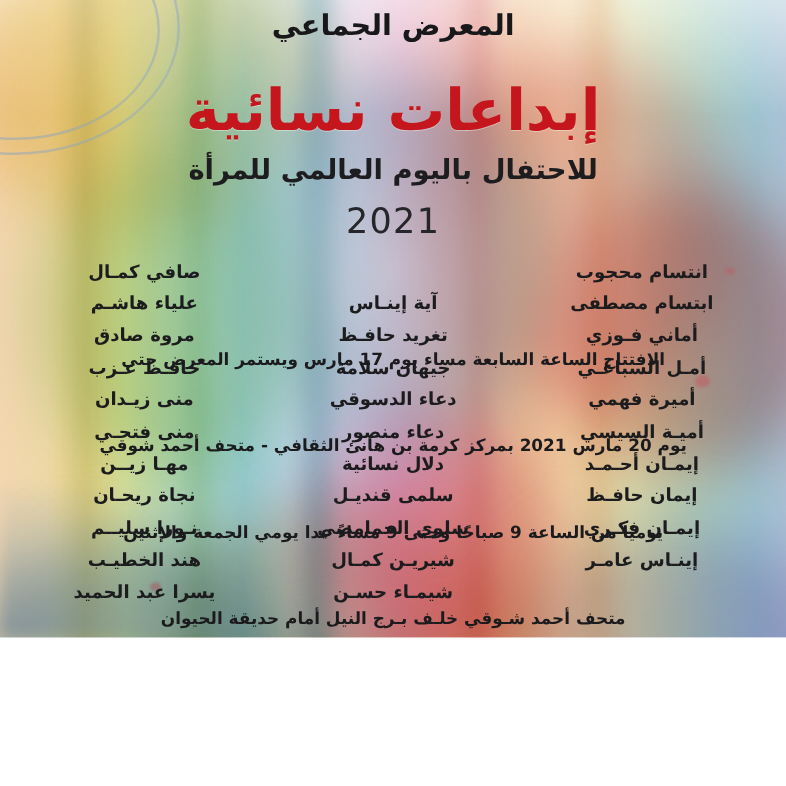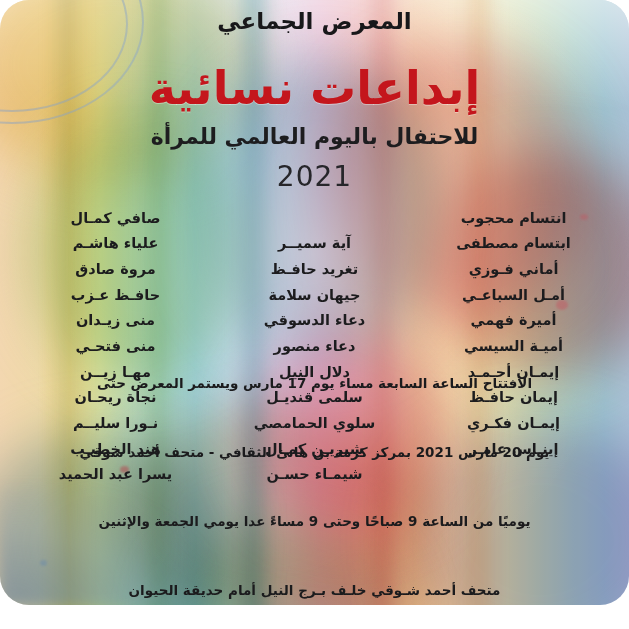--- a/index.html
+++ b/index.html
@@ -3,25 +3,24 @@
 <meta charset="utf-8">
 <style>
   html, body {
     margin: 0;
     padding: 0;
     background: #ffffff;
   }
   #poster {
     position: relative;
     width: 629px;
-    height: 605px;
+    height: 510px;
     overflow: hidden;
     font-family: "DejaVu Sans", sans-serif;
     color: #2b2b2b;
-    border-radius: 29px;
   }
 
   
   .bg-base {
     position: absolute;
     inset: 0;
     background:
       linear-gradient(180deg, rgba(255,255,255,0.55) 0%, rgba(255,255,255,0.0) 18%),
       linear-gradient(90deg,
         #f3d7b0 0%,
@@ -236,26 +235,26 @@
       <div class="name">أميرة فهمي</div>
       <div class="name stretch">أميـة السيسي</div>
       <div class="name stretch">إيمـان أحـمـد</div>
       <div class="name stretch">إيمان حافـظ</div>
       <div class="name stretch">إيمـان فكـري</div>
       <div class="name stretch">إينـاس عامـر</div>
     </div>
 
     <div class="name-col">
       <div class="name">&nbsp;</div>
-      <div class="name stretch">آية سميــر</div>
+      <div class="name stretch">آية إينـاس</div>
       <div class="name stretch">تغريد حافـظ</div>
       <div class="name">جيهان سلامة</div>
       <div class="name">دعاء الدسوقي</div>
       <div class="name">دعاء منصور</div>
-      <div class="name stretch">دلال النيل</div>
+      <div class="name stretch">دلال نسائية</div>
       <div class="name stretch">سلمى قنديـل</div>
       <div class="name">سلوي الحمامصي</div>
       <div class="name stretch">شيريـن كمـال</div>
       <div class="name stretch">شيمـاء حسـن</div>
     </div>
 
     <div class="name-col">
       <div class="name">صافي كمـال</div>
       <div class="name stretch">علياء هاشـم</div>
       <div class="name">مروة صادق</div>

